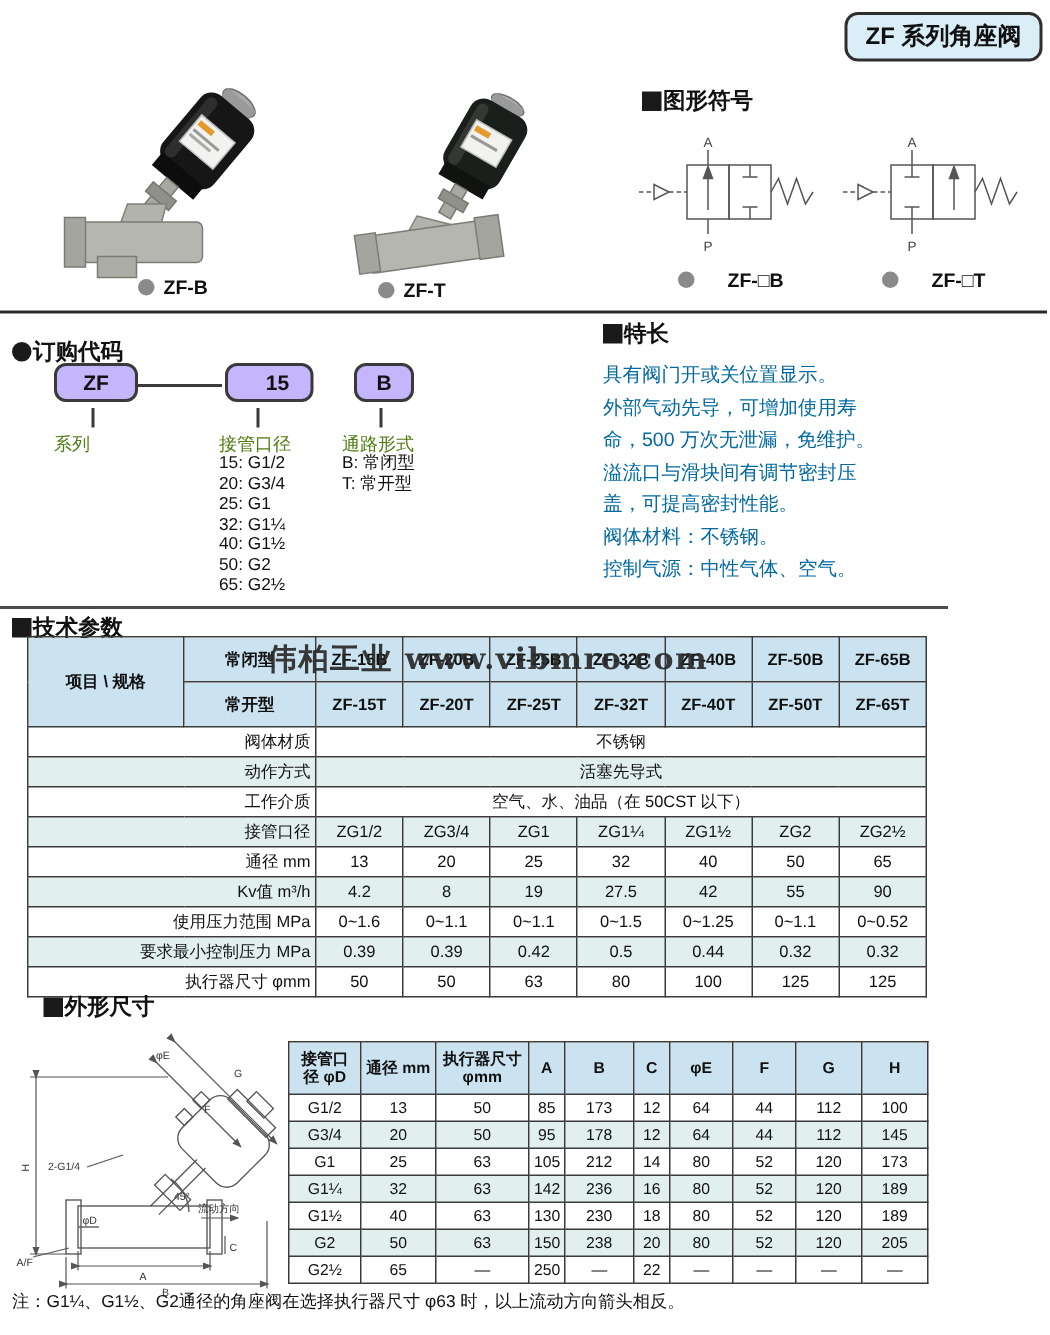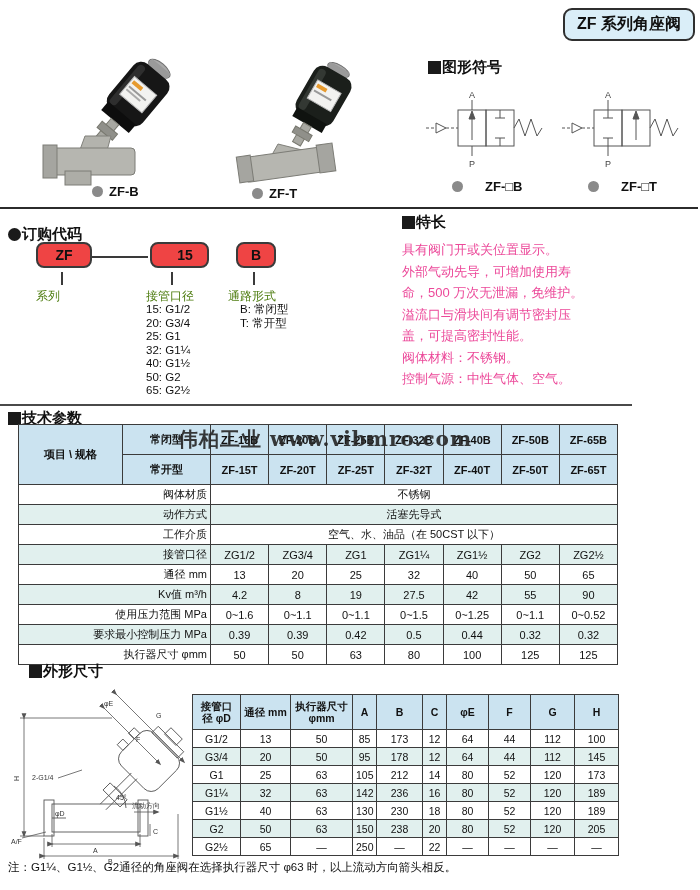--- a/index.html
+++ b/index.html
@@ -16,27 +16,27 @@
 
   .photo{position:absolute;}
   .photo-label{position:absolute;display:flex;align-items:center;gap:6px;font-size:13px;font-weight:bold;}
 
   .sym-svg{position:absolute;}
   .sym-label{position:absolute;display:flex;align-items:center;gap:22px;font-size:13px;font-weight:bold;}
 
   .hr1{position:absolute;left:0;top:207px;width:698px;height:2px;background:#2b2b2b;}
   .hr2{position:absolute;left:0;top:404px;width:632px;height:2px;background:#4a4a4a;}
 
-  .code-box{position:absolute;background:#ef4444;border:2px solid #3a3a3a;border-radius:8px;
+  .code-box{position:absolute;background:#c4b5fd;border:2px solid #3a3a3a;border-radius:8px;
             text-align:center;font-size:14px;font-weight:bold;padding:3px 0;}
   .code-line{position:absolute;background:#3a3a3a;}
   .code-lab{position:absolute;font-size:12px;color:#4d7c0f;}
   .opt-list{position:absolute;font-size:11.5px;line-height:13.5px;color:#111;}
 
-  .features{position:absolute;left:402px;top:239px;width:246px;font-size:13px;line-height:21.5px;color:#ec4899;}
+  .features{position:absolute;left:402px;top:239px;width:246px;font-size:13px;line-height:21.5px;color:#0369a1;}
 
   table{border-collapse:collapse;table-layout:fixed;}
   th,td{border:1px solid #3b3b3b;padding:0 3px;text-align:center;overflow:hidden;font-weight:normal;}
   .tech-table{position:absolute;left:18px;top:424px;width:600px;font-size:11px;}
   .tech-table thead th{height:29px;background:#cbe3f0;font-weight:bold;white-space:nowrap;}
   .tech-table tbody td{height:19px;white-space:nowrap;}
   .tech-table tbody tr:nth-child(even){background:#e1f0ee;}
   .tech-table td.lbl{text-align:right;padding-left:6px;}
 
   .dim-table{position:absolute;left:192px;top:694px;width:426px;font-size:10.5px;}
@@ -181,21 +181,21 @@
   <div class="opt-list" style="left:146px;top:303px;">
       <div>15: G1/2</div>
       <div>20: G3/4</div>
       <div>25: G1</div>
       <div>32: G1¼</div>
       <div>40: G1½</div>
       <div>50: G2</div>
       <div>65: G2½</div>
     </div>
   <div class="code-lab" style="left:228px;top:288px;">通路形式</div>
-  <div class="opt-list" style="left:228px;top:303px;margin-left:12px;">
+  <div class="opt-list" style="left:228px;top:303px;">
       <div>B: 常闭型</div>
       <div>T: 常开型</div>
     </div>
 
   <div class="sec-h" style="left:402px;top:213px;">
     <span class="sq"></span>
     <span>特长</span>
   </div>
   <div class="features">
       <div>具有阀门开或关位置显示。</div>

